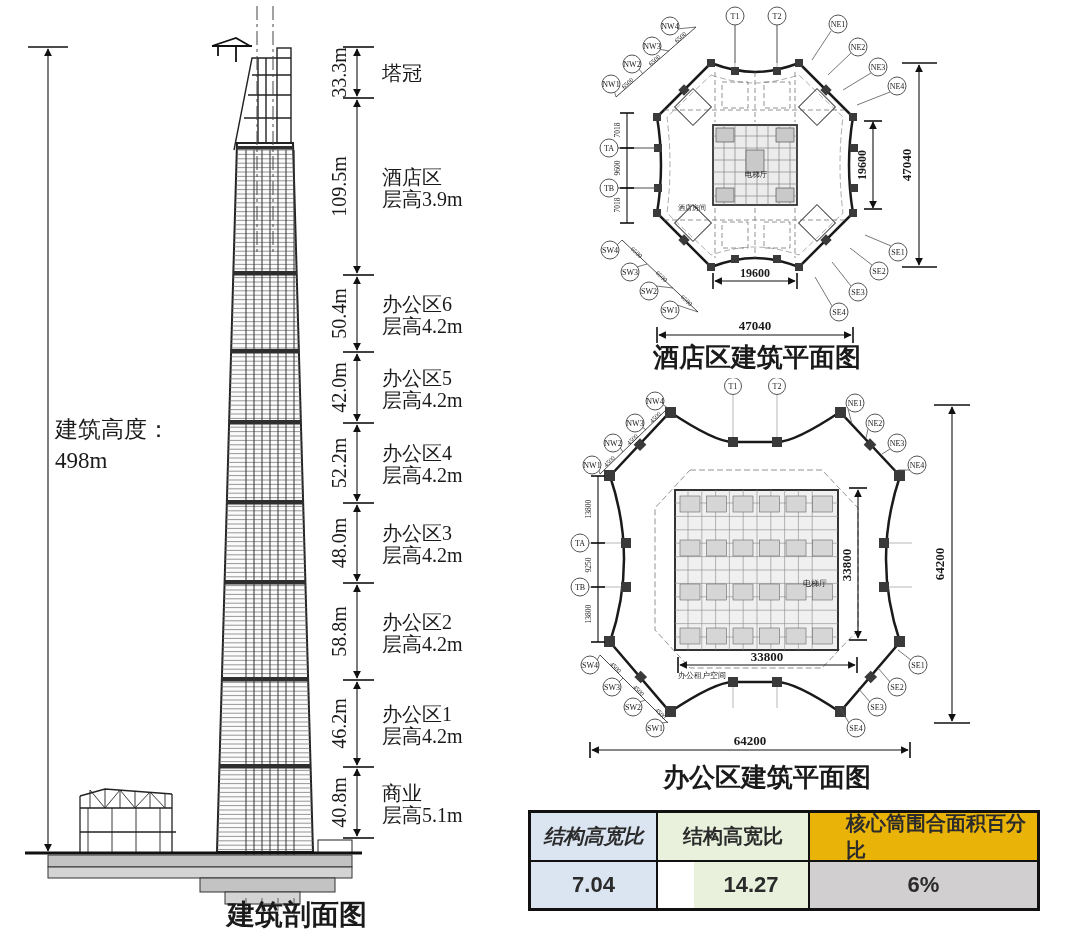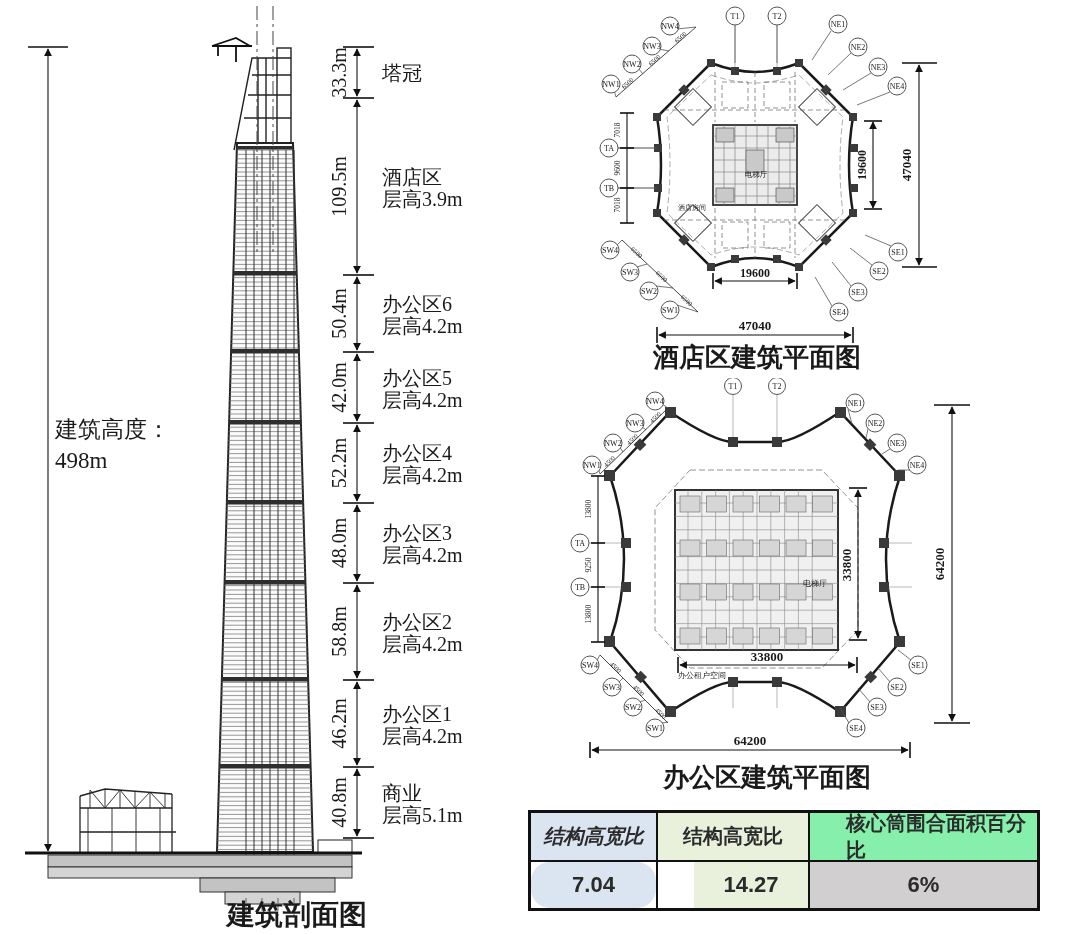--- a/index.html
+++ b/index.html
@@ -856,25 +856,25 @@
       <line x1="350" y1="364" x2="350" y2="380" class="tick"></line>
       <text x="190" y="367" class="dimtxt" font-size="13" text-anchor="middle">64200</text>
     </g>
 
     <text x="207" y="408" class="capt" font-size="26" text-anchor="middle">办公区建筑平面图</text>
   </svg>
 
   <div class="ratio-table abs" style="left:528px;top:810px;width:512px;">
     <div class="rt-col" style="width:125px">
       <div class="rt-th" style="background-color: rgb(219, 229, 242); font-style: italic;">结构高宽比</div>
-      <div class="rt-td" style="background-color: rgb(219, 229, 242); border-radius: 19px;">7.04</div>
+      <div class="rt-td" style="background-color: rgb(219, 229, 242);">7.04</div>
     </div>
     <div class="rt-col" style="width:152px">
       <div class="rt-th" style="background-color: rgb(233, 241, 220);">结构高宽比</div>
       <div class="rt-td" style="background-color: rgb(233, 241, 220); margin-left: 36px;">14.27</div>
     </div>
     <div class="rt-col" style="flex:1">
-      <div class="rt-th" style="background-color: #86efac; padding-left: 36px;">核心筒围合面积百分比</div>
+      <div class="rt-th" style="background-color: #eab308; padding-left: 36px;">核心筒围合面积百分比</div>
       <div class="rt-td" style="background-color: rgb(209, 207, 207);">6%</div>
     </div>
   </div>
 
 </div>
 
 </body></html>

